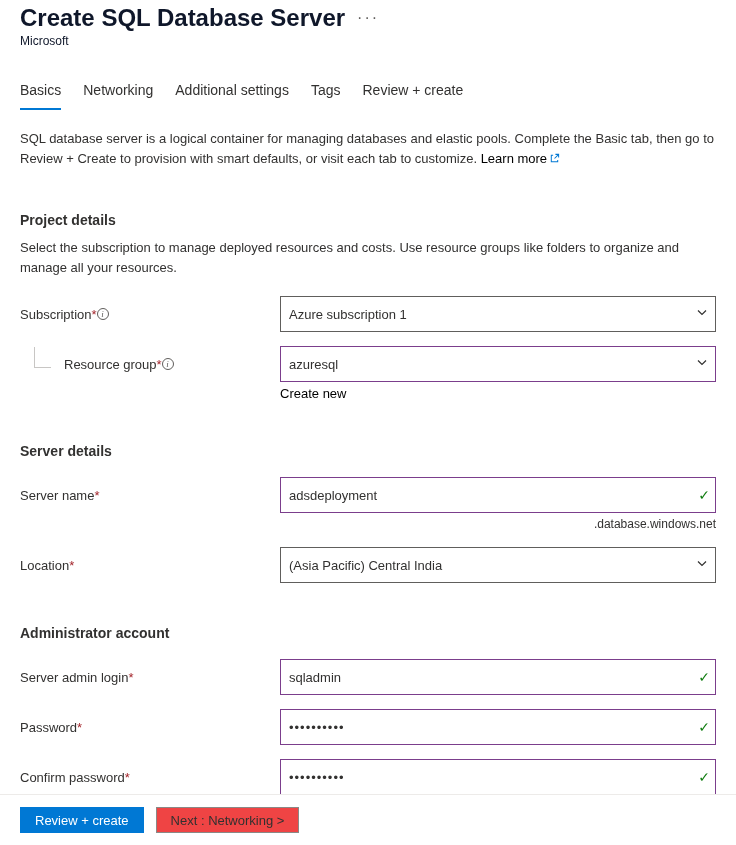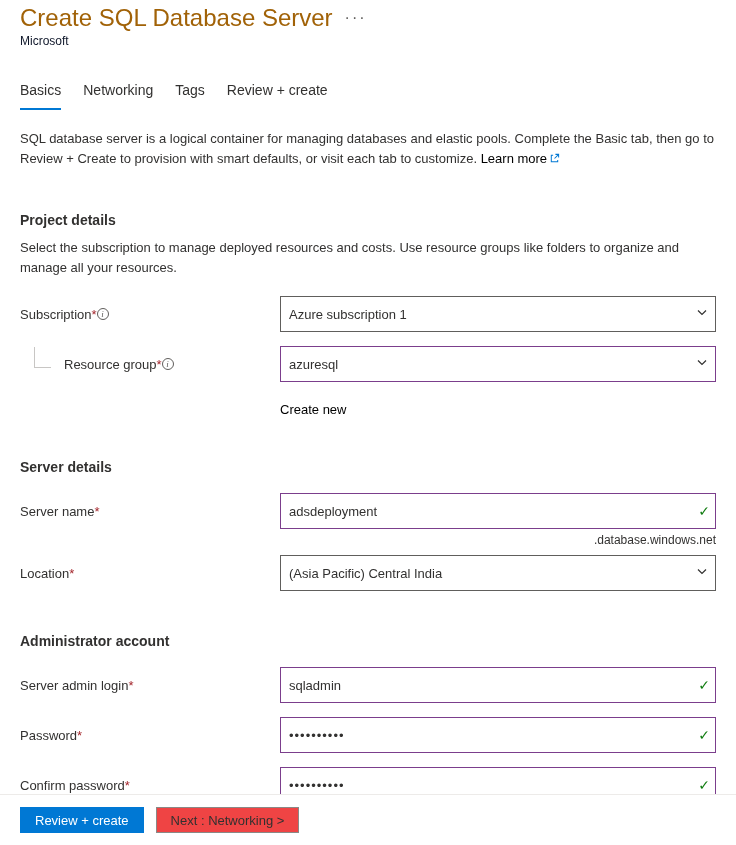--- a/index.html
+++ b/index.html
@@ -7,21 +7,21 @@
       font-family: "Segoe UI", -apple-system, sans-serif;
       font-size: 13px;
       color: #323130;
       background: #fff;
       width: 736px;
       height: 845px;
       position: relative;
     }
     .page { padding: 4px 20px 0 20px; }
     .title-row { display: flex; align-items: center; gap: 12px; }
-    h1 { font-size: 24px; font-weight: 400; color: #a16207; }
+    h1 { font-size: 24px; font-weight: 700; color: #0f172a; }
     .more-icon { font-size: 16px; color: #605e5c; letter-spacing: 2px; cursor: pointer; }
     .subtitle { font-size: 12px; color: #0f172a; margin-top: 2px; }
     .tabs { display: flex; gap: 22px; margin-top: 34px; border-bottom: 1px solid #fff; }
     .tab { font-size: 14px; color: #323130; padding: 0 0 10px 0; cursor: pointer; border-bottom: 2px solid transparent; }
     .tab.active { border-bottom: 2px solid #0078d4; font-weight:400; }
     .intro { font-size: 13px; line-height: 20px; margin-top: 18px; }
     .link { color: #000000; text-decoration: none; cursor: pointer; }
     .ext-icon { display:inline-block; vertical-align: -1px; margin-left: 2px; }
     .section-head { font-size: 14px; font-weight: 600; margin-top: 42px; }
     .section-sub { font-size: 13px; line-height: 20px; margin-top: 10px; }
@@ -32,41 +32,42 @@
     .indent::before { content:""; position:absolute; left:14px; top:-10px; width:16px; height:20px; border-left:1px solid #c8c6c4; border-bottom:1px solid #c8c6c4; }
     .label-col { width: 260px; display: flex; align-items: center; font-size: 13px; color: #323130; }
     .req { color: #a4262c; }
     .info-icon { width:12px; height:12px; border:1px solid #605e5c; border-radius:50%; display:inline-flex; align-items:center; justify-content:center; font-size:9px; color:#605e5c; font-style: italic; font-family: serif; }
     .field-col { flex: 1; position: relative; }
     .control { width: 100%; height: 36px; border: 1px solid #605e5c; background:#fff; padding: 0 28px 0 8px; font-size: 13px; font-family: inherit; color:#323130; }
     .control.purple { border-color: #7b3e8c; }
     .select { appearance: none; cursor: pointer; }
     .chev { position:absolute; right:8px; top:50%; transform: translateY(-50%); pointer-events:none; }
     .check { position:absolute; right:6px; top:50%; transform: translateY(-50%); color:#107c10; font-size:14px; pointer-events:none; }
-    .below-link { margin-left: 260px; margin-top: 20px; font-size:13px; }
+    .below-link { margin-left: 260px; margin-top: 4px; font-size:13px; }
     .suffix { text-align: right; font-size: 12px; margin-top:4px;  }
     .footer { position: absolute; bottom: 0; left: 0; right: 0; border-top: 1px solid #edebe9; padding: 12px 20px; display:flex; gap:12px; background:#fff; }
     .btn { height: 26px; padding: 0 14px; font-size: 13px; font-family: inherit; cursor: pointer; border:1px solid #8a8886; background:#ef4444; color:#323130; }
     .btn.primary { background:#0078d4; border-color:#0078d4; color:#fff; }
     input.control { outline: none; }
     input[type="password"].control { letter-spacing: 1px; }
   </style>
 </head>
 <body>
 
 <div class="page">
   <div class="title-row">
     <h1>Create SQL Database Server</h1>
     <span class="more-icon">···</span>
   </div>
   <div class="subtitle">Microsoft</div>
 
   <div class="tabs">
     <div class="tab active">Basics</div>
     <div class="tab">Networking</div>
+    <div class="tab">Additional settings</div>
     <div class="tab">Tags</div>
     <div class="tab">Review + create</div>
   </div>
 
   <p class="intro">
     <span>SQL database server is a logical container for managing databases and elastic pools. Complete the Basic tab, then go to Review + Create to provision with smart defaults, or visit each tab to customize.</span>
     <a class="link"><span>Learn more</span><span class="ext-icon"><svg width="11" height="11" viewBox="0 0 12 12">
             <path fill="none" stroke="#0078d4" stroke-width="1.1" d="M4.5 2.5H2.5v7h7v-2M6 6l4-4M7 1.5h3.5V5"></path>
           </svg></span></a>
   </p>
@@ -117,21 +118,21 @@
         <span>Server name</span>
         <span class="req">*</span>
       </div>
       <div class="field-col">
         <input class="control purple" type="text" value="adsdeployment" style="">
         <span class="check">✓</span>
       </div>
     </div>
     <div class="suffix">.database.windows.net</div>
 
-    <div class="row" style="margin-top:8px;">
+    <div class="row" style="margin-top:16px;">
       <div class="label-col">
         <span>Location</span>
         <span class="req">*</span>
       </div>
       <div class="field-col">
         <select class="control select">
           <option>(Asia Pacific) Central India</option>
         </select>
         <span class="chev"><svg width="12" height="12" viewBox="0 0 12 12">
               <path fill="none" stroke="#323130" stroke-width="1.2" d="M2 4l4 4 4-4"></path>

